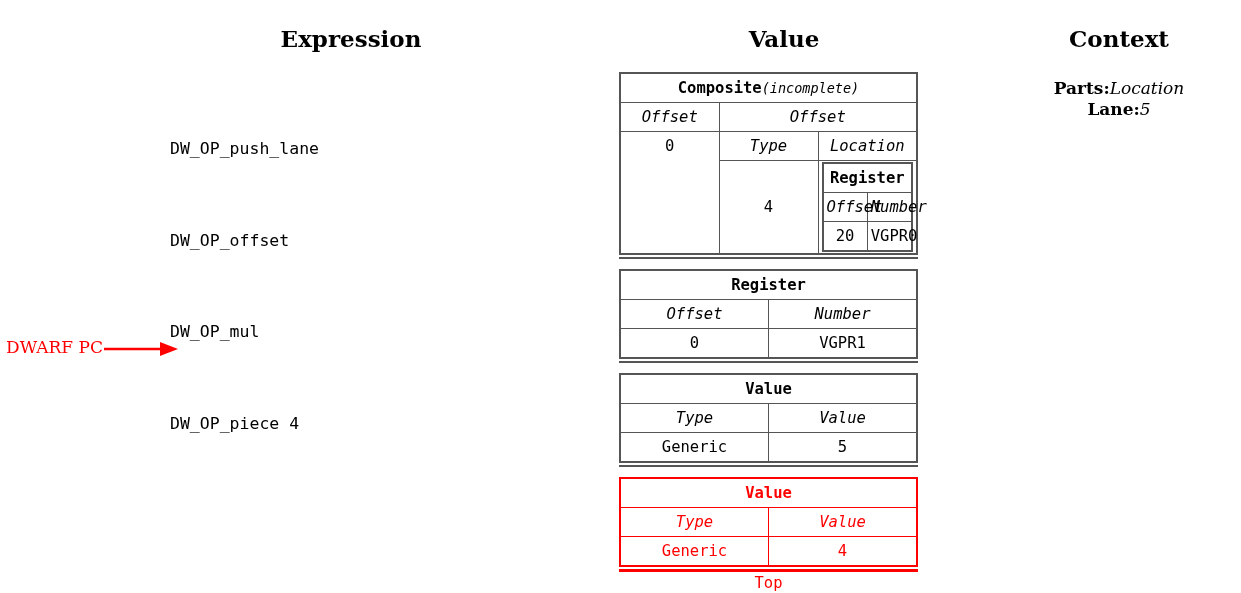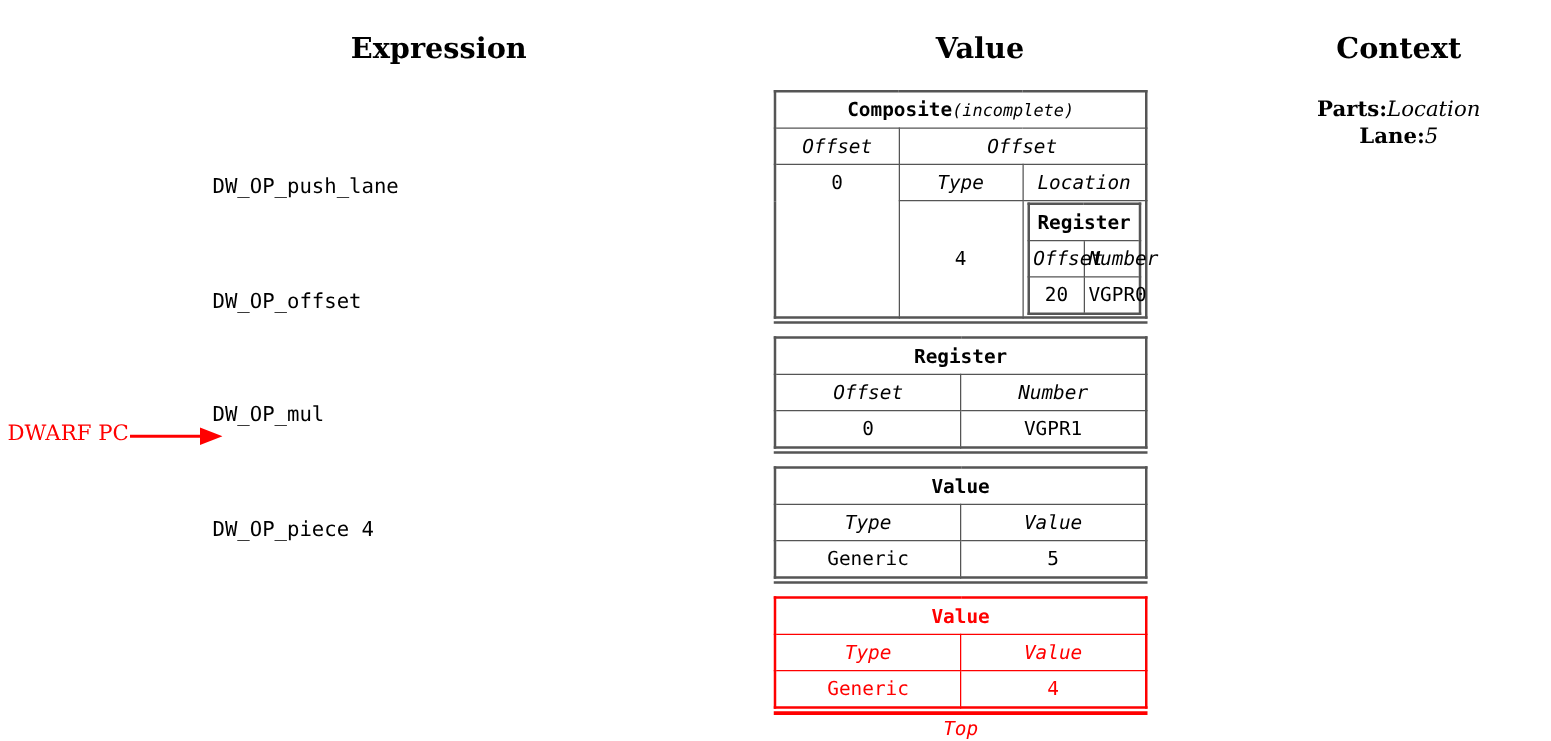--- a/index.html
+++ b/index.html
@@ -125,21 +125,20 @@
   .stack-entry.top-entry table.dw.outer { border: 2px solid #ff0000; }
   #top-rule {
     height: 0;
     border-top: 3px solid #ff0000;
     margin-top: 2px;
   }
   #top-label {
     text-align: center;
     color: #ff0000;
     font-family: "DejaVu Sans Mono", monospace;
-    font-style: italic;
     font-size: 15.5px;
     line-height: 22px;
   }
 
   
   #context-block {
     position: absolute;
     left: 1009px;
     top: 78px;
     width: 220px;

